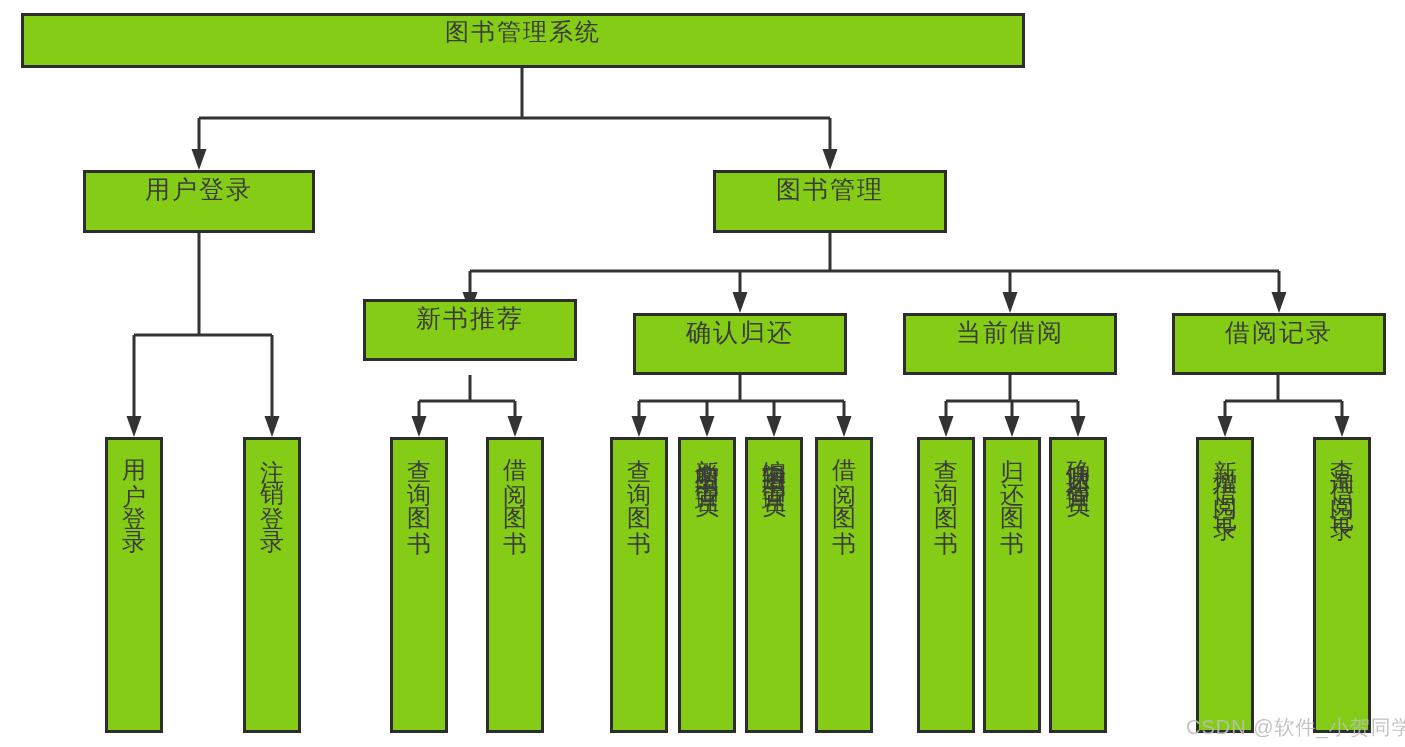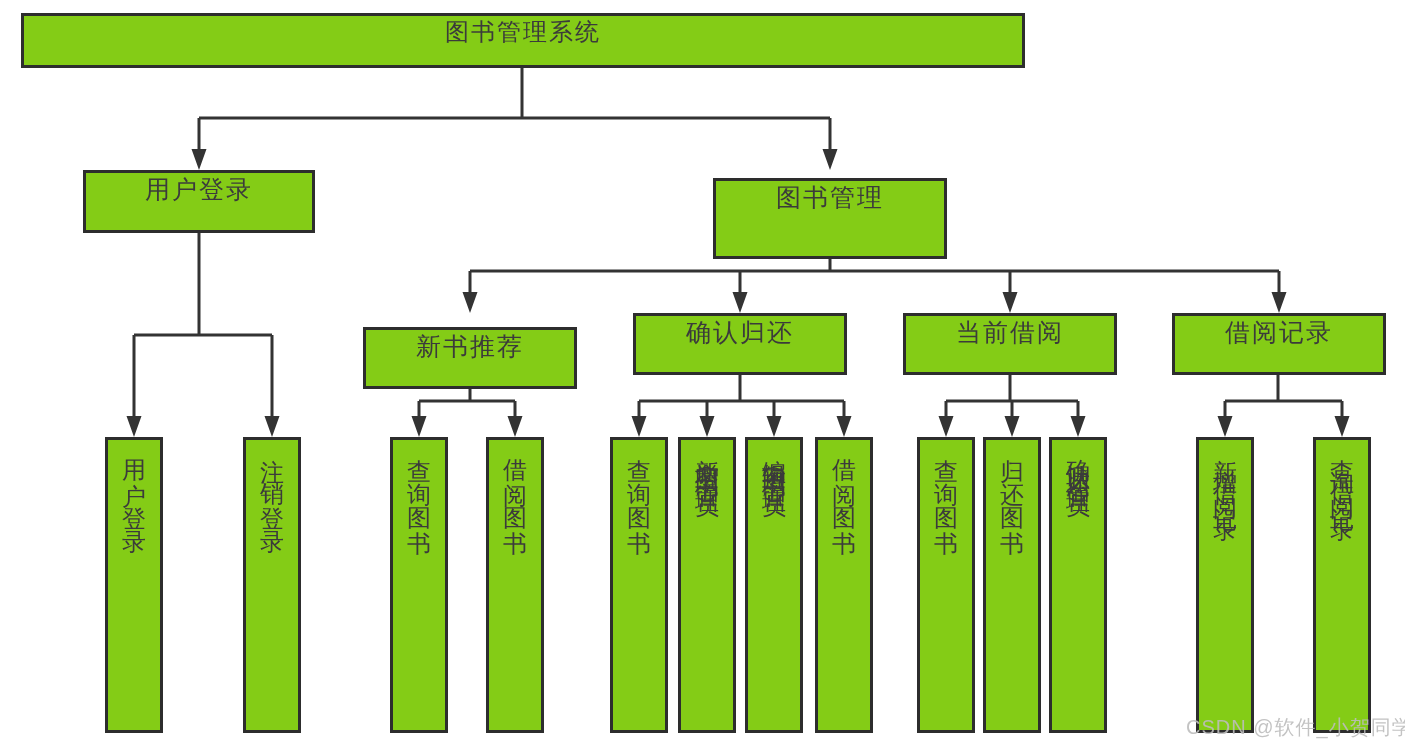--- a/index.html
+++ b/index.html
@@ -89,25 +89,25 @@
       M1334.5 416 L1349.5 416 L1342 437 Z"></path>
   </svg>
 
   <div class="node hnode root-node" style="left:21px;top:13px;width:1004px;height:55px">
     <span>图书管理系统</span>
   </div>
 
   <div class="node hnode" style="left:83px;top:170px;width:232px;height:63px">
     <span>用户登录</span>
   </div>
-  <div class="node hnode" style="left:713px;top:178px;width:234px;height:81px">
+  <div class="node hnode" style="left:713px;top:170px;width:234px;height:63px">
     <span>图书管理</span>
   </div>
 
-  <div class="node hnode" style="left:363px;top:327px;width:214px;height:62px">
+  <div class="node hnode" style="left:363px;top:299px;width:214px;height:62px">
     <span>新书推荐</span>
   </div>
   <div class="node hnode" style="left:633px;top:313px;width:214px;height:62px">
     <span>确认归还</span>
   </div>
   <div class="node hnode" style="left:903px;top:313px;width:214px;height:62px">
     <span>当前借阅</span>
   </div>
   <div class="node hnode" style="left:1172px;top:313px;width:214px;height:62px">
     <span>借阅记录</span>

